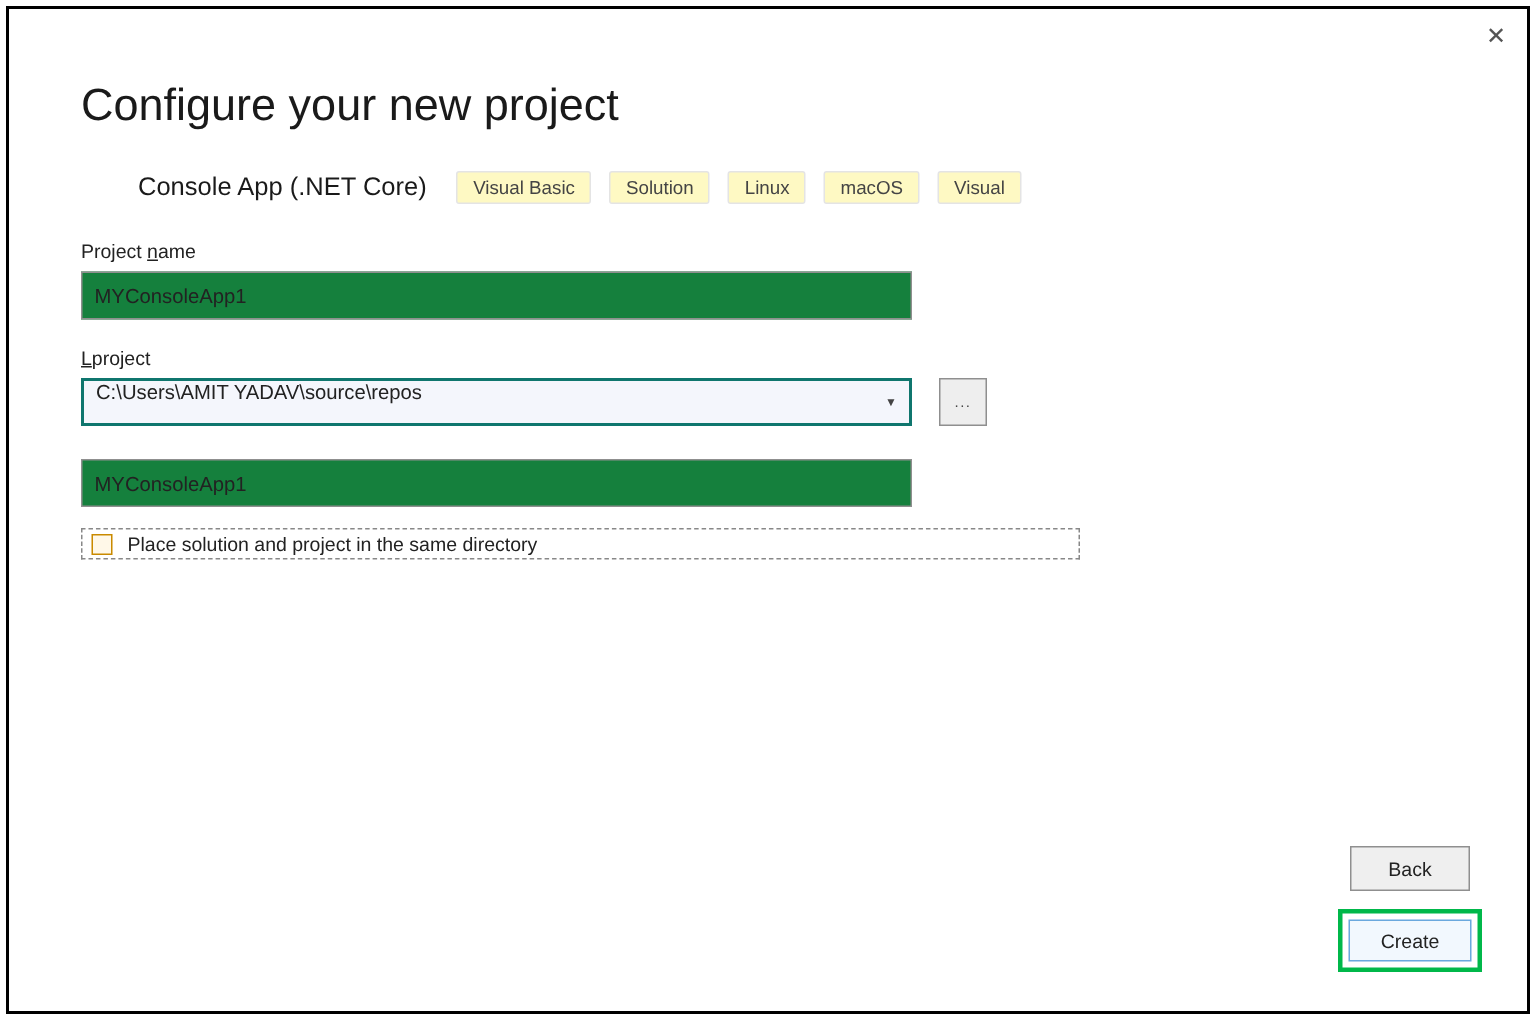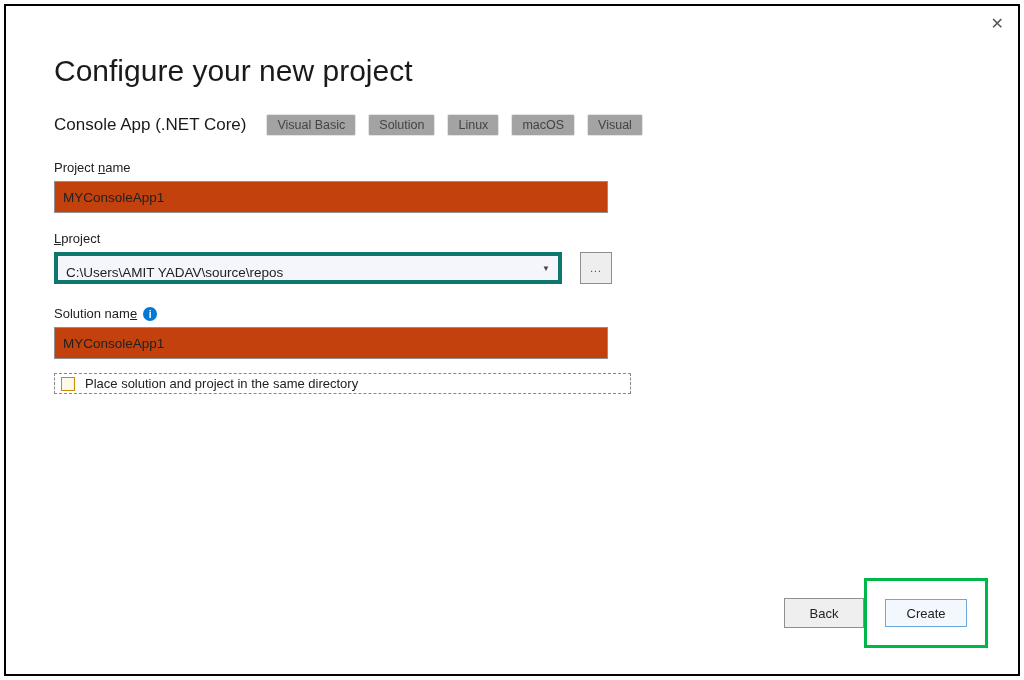--- a/index.html
+++ b/index.html
@@ -46,25 +46,26 @@
       display: flex;
       align-items: center;
       gap: 12px;
       margin-bottom: 24px;
     }
     .subtitle {
       font-size: 17px;
       color: #1a1a1a;
       font-weight: 400;
       margin-right: 8px;
+      margin-left: 38px;
     }
     .tag {
       border: 1px solid #e4e4e4;
       border-radius: 2px;
-      background: #a3a3a3;
+      background: #fef9c3;
       padding: 3px 10px;
       font-size: 12.5px;
       color: #444;
     }
     .field-label {
       font-size: 13px;
       color: #222;
       margin-bottom: 6px;
       display: flex;
       align-items: flex-end;
@@ -89,36 +90,36 @@
     .text-input {
       width: 554px;
       height: 32px;
       border: 1px solid #8f8f8f;
       padding: 4px 8px;
       font-size: 13.5px;
       font-family: inherit;
       color: #222;
       outline: none;
       margin-bottom: 18px;
-      background: #c2410c;
+      background: #15803d;
     }
     .location-row {
       display: flex;
       align-items: center;
       gap: 18px;
       margin-bottom: 22px;
     }
     .dropdown {
-      width: 508px;
+      width: 554px;
       height: 32px;
-      border: 4px solid #0f766e;
+      border: 2px solid #0f766e;
       background: #f4f6fc;
       position: relative;
       display: flex;
-      align-items: flex-end;
+      align-items: flex-start;
       padding: 0 8px;
       font-size: 13.5px;
       color: #222;
     }
     .dropdown-arrow {
       position: absolute;
       right: 8px;
       top: 50%;
       transform: translateY(-50%);
       font-size: 8px;
@@ -131,21 +132,21 @@
       background: #eee;
       display: flex;
       align-items: center;
       justify-content: center;
       font-size: 10px;
       color: #444;
       cursor: pointer;
       letter-spacing: 1px;
     }
     .checkbox-row {
-      width: 577px;
+      width: 666px;
       border: 1px dashed #888;
       padding: 2px 6px;
       display: flex;
       align-items: center;
       gap: 10px;
       font-size: 13px;
       color: #222;
       margin-top: -4px;
     }
     .checkbox {
@@ -153,38 +154,39 @@
       height: 14px;
       border: 1.5px solid #c98a00;
       background: #fff8e8;
       display: inline-block;
     }
     .button-bar {
       position: absolute;
       bottom: 26px;
       right: 30px;
       display: flex;
-      gap: 0;
-      align-items: center;
+      gap: 12px;
+      align-items: center;
+      flex-direction: column;
     }
     .btn-back {
       width: 80px;
       height: 30px;
       border: 1px solid #8f8f8f;
       background: #efefef;
       font-size: 13px;
       color: #222;
       cursor: pointer;
       display: flex;
       align-items: center;
       justify-content: center;
     }
     .btn-create-wrap {
       border: 3px solid #00b84a;
-      padding: 18px;
+      padding: 4px;
     }
     .btn-create {
       width: 82px;
       height: 28px;
       border: 1px solid #6aa8de;
       background: #f2f8fe;
       font-size: 13px;
       color: #222;
       cursor: pointer;
       display: flex;
@@ -223,26 +225,20 @@
       </span>
     </div>
     <div class="location-row">
       <div class="dropdown">
         <span>C:\Users\AMIT YADAV\source\repos</span>
         <span class="dropdown-arrow">▼</span>
       </div>
       <div class="browse-btn">...</div>
     </div>
 
-    <div class="field-label">
-      <span>
-        <span>Solution nam</span><span class="underline-letter">e</span>
-      </span>
-      <span class="info-icon">i</span>
-    </div>
     <input type="text" class="text-input" value="MYConsoleApp1" style="">
 
     <div class="checkbox-row">
       <span class="checkbox"></span>
       <span>
         <span>Place solution and project in the same </span><span class="underline-letter">d</span><span>irectory</span>
       </span>
     </div>
   </div>
 

